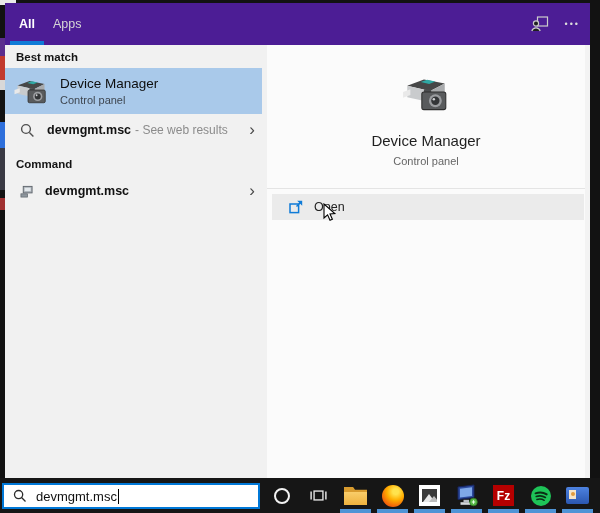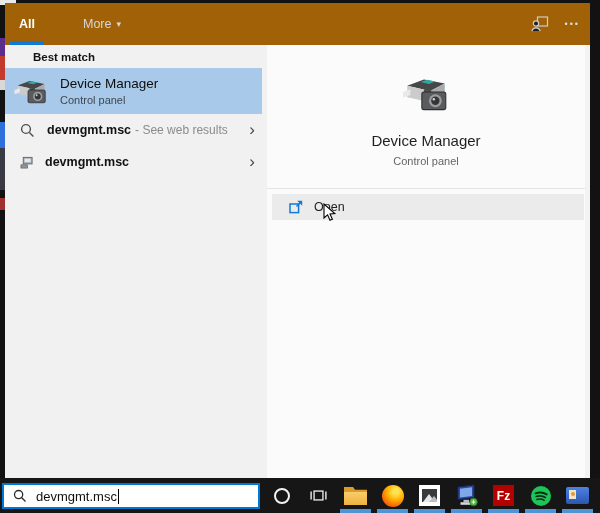--- a/index.html
+++ b/index.html
@@ -7,32 +7,32 @@
   body {
     position:relative; background:#121212; overflow:hidden;
     font-family:"Liberation Sans", sans-serif;
   }
   
   .frag { position:absolute; }
 
   
   .flyout { position:absolute; left:5px; top:3px; width:585px; height:475px; background:#fbfbfb; }
 
-  .tabsbar { position:absolute; left:0; top:0; width:100%; height:42px; background:#a16207; display:flex; align-items:stretch; padding-left:5px;gap:30px; }
+  .tabsbar { position:absolute; left:0; top:0; width:100%; height:42px; background:#4c1d95; display:flex; align-items:stretch; padding-left:5px; }
   .tab { color:#d6d6d6; font-size:12.5px; padding:0 9px; display:flex; align-items:center; cursor:default; }
   .tab.active { color:#ffffff; font-weight:bold; border-bottom:4px solid #0f7bd7; padding-top:4px; }
   .tab .caret { font-size:9px; margin-left:5px; color:#d6d6d6; }
   .tabsbar-right { position:absolute; right:10px; top:0; height:42px; display:flex; align-items:center; gap:16px; }
   .ellipsis { color:#dddddd; font-size:9px; letter-spacing:2px; }
 
   .panel-body { position:absolute; top:42px; left:0; right:0; bottom:0; display:flex; }
 
   
   .left-panel { width:262px; background:#f1f1f1; position:relative; }
-  .section-label { font-size:11.5px; font-weight:bold; color:#141414; padding:6px 0 5px 28px; }
+  .section-label { font-size:11.5px; font-weight:bold; color:#141414; padding:6px 0 5px 11px; }
   .best-row { width:257px; height:46px; background:#a9c9ea; display:flex; align-items:center; padding-left:8px; }
   .best-texts { margin-left:11px; }
   .best-title { font-size:13.5px; color:#0e0e0e; }
   .best-sub { font-size:11px; color:#3e4650; margin-top:3px; }
   .result-row { height:32px; display:flex; align-items:center; padding-left:15px; position:relative; }
   .result-row .row-text { margin-left:12px; font-size:12.5px; color:#111; font-weight:bold; }
   .row-suffix { font-weight:normal; color:#8b8b8b; margin-left:4px; font-size:12px; }
   .chevron { position:absolute; right:12px; top:50%; transform:translateY(-54%); font-size:17px; color:#4a4a4a; line-height:1; }
 
   
@@ -82,23 +82,22 @@
 <div class="frag" style="left:0;top:148px;width:5px;height:42px;background:#3a3a44;"></div>
 <div class="frag" style="left:0;top:198px;width:5px;height:12px;background:#a03030;"></div>
 
 <div class="flyout">
 
   <div class="tabsbar">
     <div class="tab active">
         <span>All</span>
       </div>
     <div class="tab">
-      <span>More</span>
-      <span class="caret">▾</span>
-    </div>
+        <span>Apps</span>
+      </div>
     <div class="tabsbar-right">
       <span>
         <svg width="18" height="16" viewBox="0 0 18 16">
           <rect x="6.5" y="1" width="10" height="9" fill="none" stroke="#cccccc" stroke-width="1.2"></rect>
           <circle cx="5" cy="7.5" r="2.6" fill="#1f1f1f" stroke="#cccccc" stroke-width="1.2"></circle>
           <path d="M0.8 15 a4.4 4.4 0 0 1 8.4 0" fill="#1f1f1f" stroke="#cccccc" stroke-width="1.2"></path>
         </svg>
       </span>
       <span class="ellipsis">•••</span>
     </div>
@@ -136,20 +135,21 @@
           <svg width="15" height="15" viewBox="0 0 15 15">
             <circle cx="6" cy="6" r="4.4" fill="none" stroke="#4f4f4f" stroke-width="1.4"></circle>
             <line x1="9.4" y1="9.4" x2="13.4" y2="13.4" stroke="#4f4f4f" stroke-width="1.4"></line>
           </svg>
         </span>
         <span class="row-text">devmgmt.msc</span>
         <span class="row-suffix">- See web results</span>
         <span class="chevron">›</span>
       </div>
 
+      <div class="section-label" style="margin-top:6px;">Command</div>
 
       <div class="result-row">
         <span>
           <svg width="13" height="13" viewBox="0 0 14 14">
             <rect x="3.5" y="1.5" width="9.5" height="7" fill="#aeb4ba" stroke="#5f666d" stroke-width="1"></rect>
             <rect x="5" y="3" width="6.5" height="3.5" fill="#e3e8ec"></rect>
             <rect x="1" y="9.5" width="7" height="3.5" fill="#8f979e" stroke="#5f666d" stroke-width="0.8"></rect>
           </svg>
         </span>
         <span class="row-text">devmgmt.msc</span>

